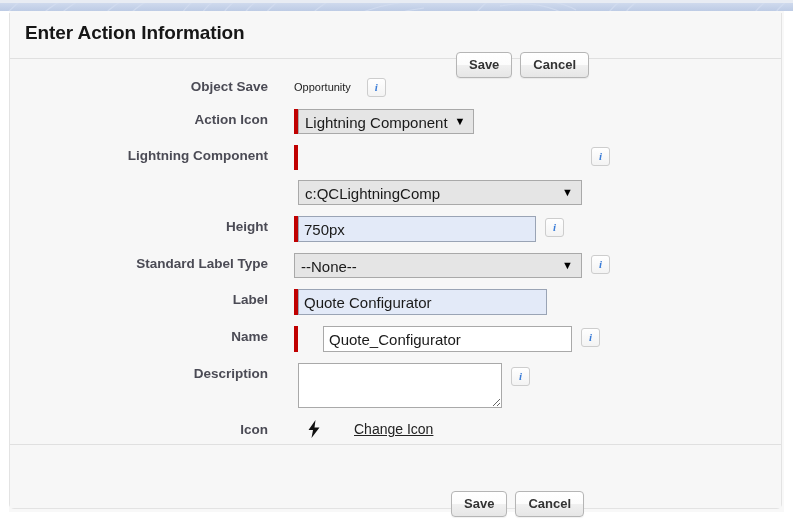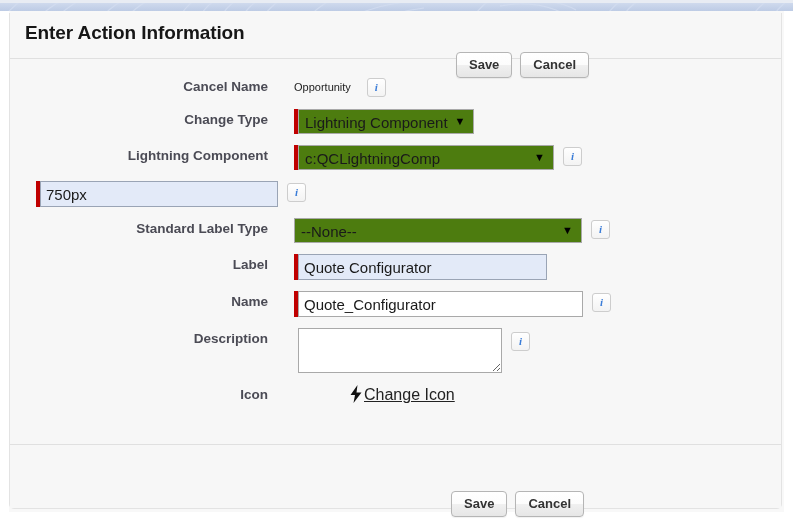--- a/index.html
+++ b/index.html
@@ -183,21 +183,21 @@
     border-color: #9aa4b5;
   }
 
   
   .sel {
     position: relative;
     display: inline-block;
     height: 25px;
     box-sizing: border-box;
     border: 1px solid #a9a9a9;
-    background: #4d7c0f;
+    background: #e5e5e5;
     font-size: 15px;
     color: #1a1a1a;
     cursor: pointer;
   }
   .sel .sel-text {
     display: inline-block;
     padding: 2px 0 0 6px;
     line-height: 21px;
     white-space: nowrap;
   }
@@ -231,22 +231,22 @@
   
   .bolt {
     width: 16px;
     margin-top: 1px;
     color: #111111;
     font-size: 17px;
     line-height: 20px;
     text-align: center;
   }
   .change-icon-link {
-    margin-left: 0;
-    font-size: 16px;
+    margin-left: 32px;
+    font-size: 14px;
     color: #222222;
     text-decoration: underline;
     line-height: 21px;
     cursor: pointer;
   }
 
   
   .footer {
     position: absolute;
     left: 0; bottom: 0;
@@ -307,49 +307,50 @@
       <div class="header-title">Enter Action Information</div>
       <div class="header-buttons">
         <button class="btn">Save</button>
         <button class="btn">Cancel</button>
       </div>
     </div>
 
     <div class="form">
 
       <div class="row">
-        <div class="row-label">Cancel Name</div>
+        <div class="row-label">Object Save</div>
         <div class="row-field">
           <span class="value-text">Opportunity</span>
           <span class="info-icon">i</span>
         </div>
       </div>
 
       <div class="row">
-        <div class="row-label">Change Type</div>
+        <div class="row-label">Action Icon</div>
         <div class="row-field">
           <span class="req req-tall"></span>
           <span class="sel inline-arrow">
             <span class="sel-text">Lightning Component</span><span class="arrow">▼</span>
           </span>
         </div>
       </div>
 
       <div class="row">
         <div class="row-label">Lightning Component</div>
         <div class="row-field">
           <span class="req req-tall"></span>
-          <span class="sel right-arrow" style="width:256px;">
+          <span class="sel right-arrow" style="width:284px;margin-top:35px;">
             <span class="sel-text">c:QCLightningComp</span><span class="arrow">▼</span>
           </span>
           <span class="info-icon">i</span>
         </div>
       </div>
 
       <div class="row">
+        <div class="row-label">Height</div>
         <div class="row-field">
           <span class="req req-text"></span>
           <input class="tinput autofill" style="width: 238px;" value="750px">
           <span class="info-icon">i</span>
         </div>
       </div>
 
       <div class="row">
         <div class="row-label">Standard Label Type</div>
         <div class="row-field">
@@ -365,34 +366,34 @@
         <div class="row-field">
           <span class="req req-text"></span>
           <input class="tinput autofill" style="width: 249px;" value="Quote Configurator">
         </div>
       </div>
 
       <div class="row">
         <div class="row-label">Name</div>
         <div class="row-field">
           <span class="req req-text"></span>
-          <input class="tinput" style="width: 285px;" value="Quote_Configurator">
+          <input class="tinput" style="width: 249px; margin-left: 25px;" value="Quote_Configurator">
           <span class="info-icon">i</span>
         </div>
       </div>
 
       <div class="row">
         <div class="row-label">Description</div>
         <div class="row-field" style="margin-left:30px;">
           <textarea class="tarea" style=""></textarea>
           <span class="info-icon nudge">i</span>
         </div>
       </div>
 
-      <div class="row" style="margin-top:8px;gap:42px;">
+      <div class="row" style="margin-top:8px;">
         <div class="row-label">Icon</div>
         <div class="row-field" style="margin-left:38px;">
           <span class="bolt">
             <svg width="14" height="18" viewBox="0 0 14 18">
               <path d="M8.5,0 L1.5,10 L6,10 L4.5,18 L12.5,7.5 L7.5,7.5 Z" fill="#111111"></path>
             </svg>
           </span>
           <span class="change-icon-link">Change Icon</span>
         </div>
       </div>

